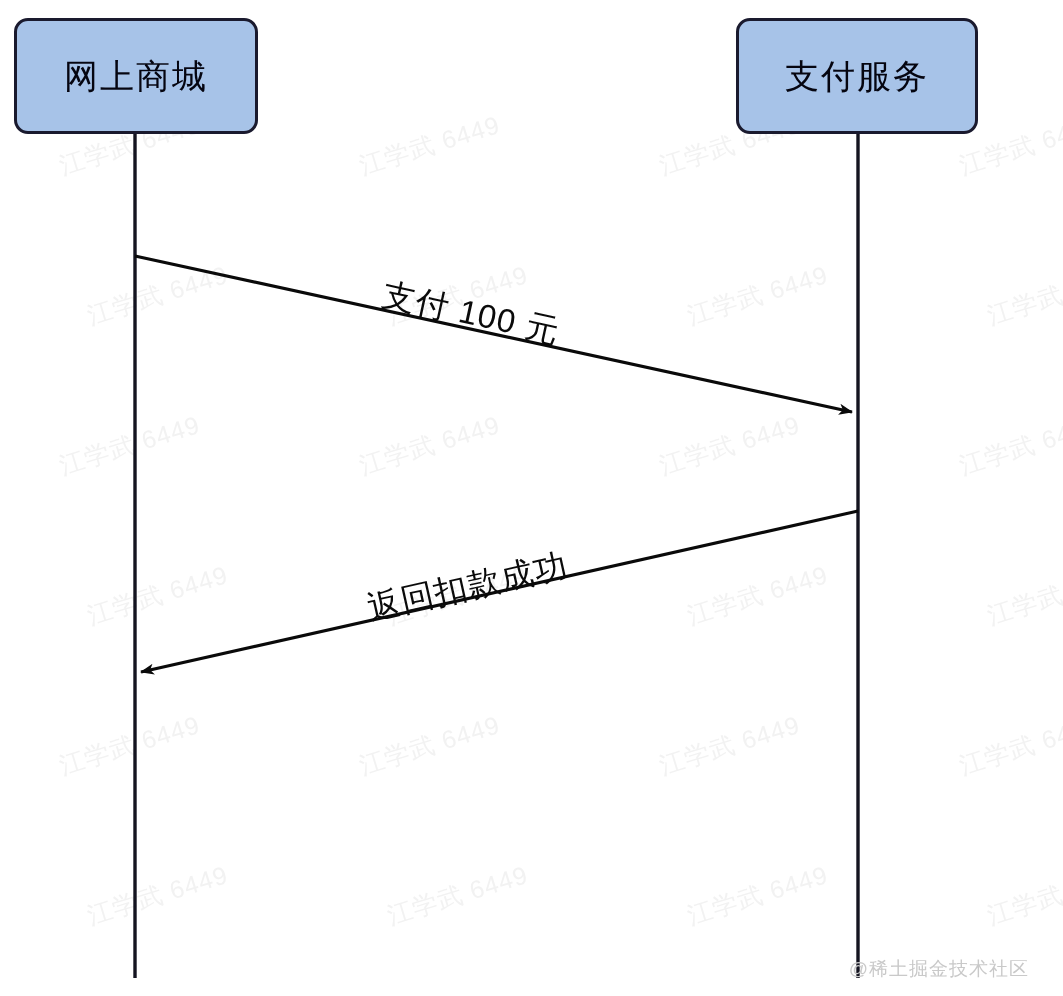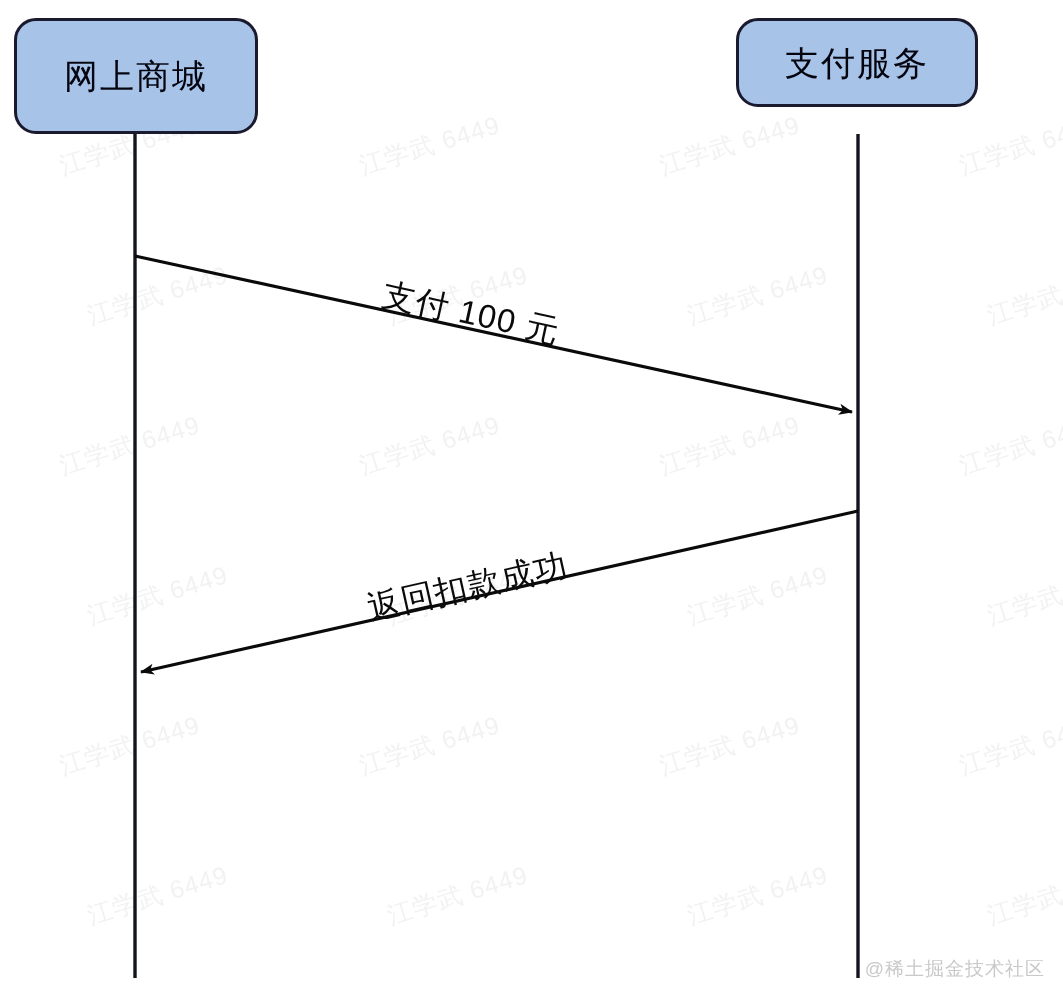--- a/index.html
+++ b/index.html
@@ -49,21 +49,21 @@
     left: 0;
     top: 0;
     z-index: 2;
   }
 
   
   .actor-box {
     position: absolute;
     z-index: 3;
     box-sizing: border-box;
-    border-radius: 22px;
+    border-radius: 14px;
     display: flex;
     align-items: center;
     justify-content: center;
     background: #a7c3e8;
     border: 3px solid #1a1a2e;
   }
   .actor-label {
     font-size: 34px;
     font-weight: 400;
     color: #050510;
@@ -107,21 +107,21 @@
     color: #0a0a0a;
     white-space: nowrap;
     letter-spacing: 1px;
     line-height: 1;
   }
 
   
   #attribution {
     position: absolute;
     z-index: 5;
-    right: 18px;
+    right: 34px;
     bottom: 14px;
     font-size: 19px;
     color: #c9c9c9;
     white-space: nowrap;
     letter-spacing: 1px;
   }
 </style>
 </head>
 <body>
 
@@ -170,21 +170,21 @@
 
     <line id="arrow-msg-payment" x1="135" y1="256" x2="852" y2="412" stroke="#0a0a0a" stroke-width="3.2" marker-end="url(#arrow-right)"></line>
 
     <line id="arrow-msg-return" x1="858" y1="511" x2="141" y2="672" stroke="#0a0a0a" stroke-width="3.2" marker-end="url(#arrow-left)"></line>
   </svg>
 
   <div class="actor-box" id="actor-box-shop" style="left: 14px; top: 18px; width: 244px; height: 116px;">
     <span class="actor-label">网上商城</span>
   </div>
 
-  <div class="actor-box" id="actor-box-payment" style="left: 736px; top: 18px; width: 242px; height: 89px;">
+  <div class="actor-box" id="actor-box-payment" style="left: 736px; top: 18px; width: 242px; height: 116px;">
     <span class="actor-label">支付服务</span>
   </div>
 
   <div class="msg-label" id="msg-label-payment">支付 100 元</div>
 
   <div class="msg-label" id="msg-label-return">返回扣款成功</div>
 
 
   <div id="attribution">@稀土掘金技术社区</div>
 

